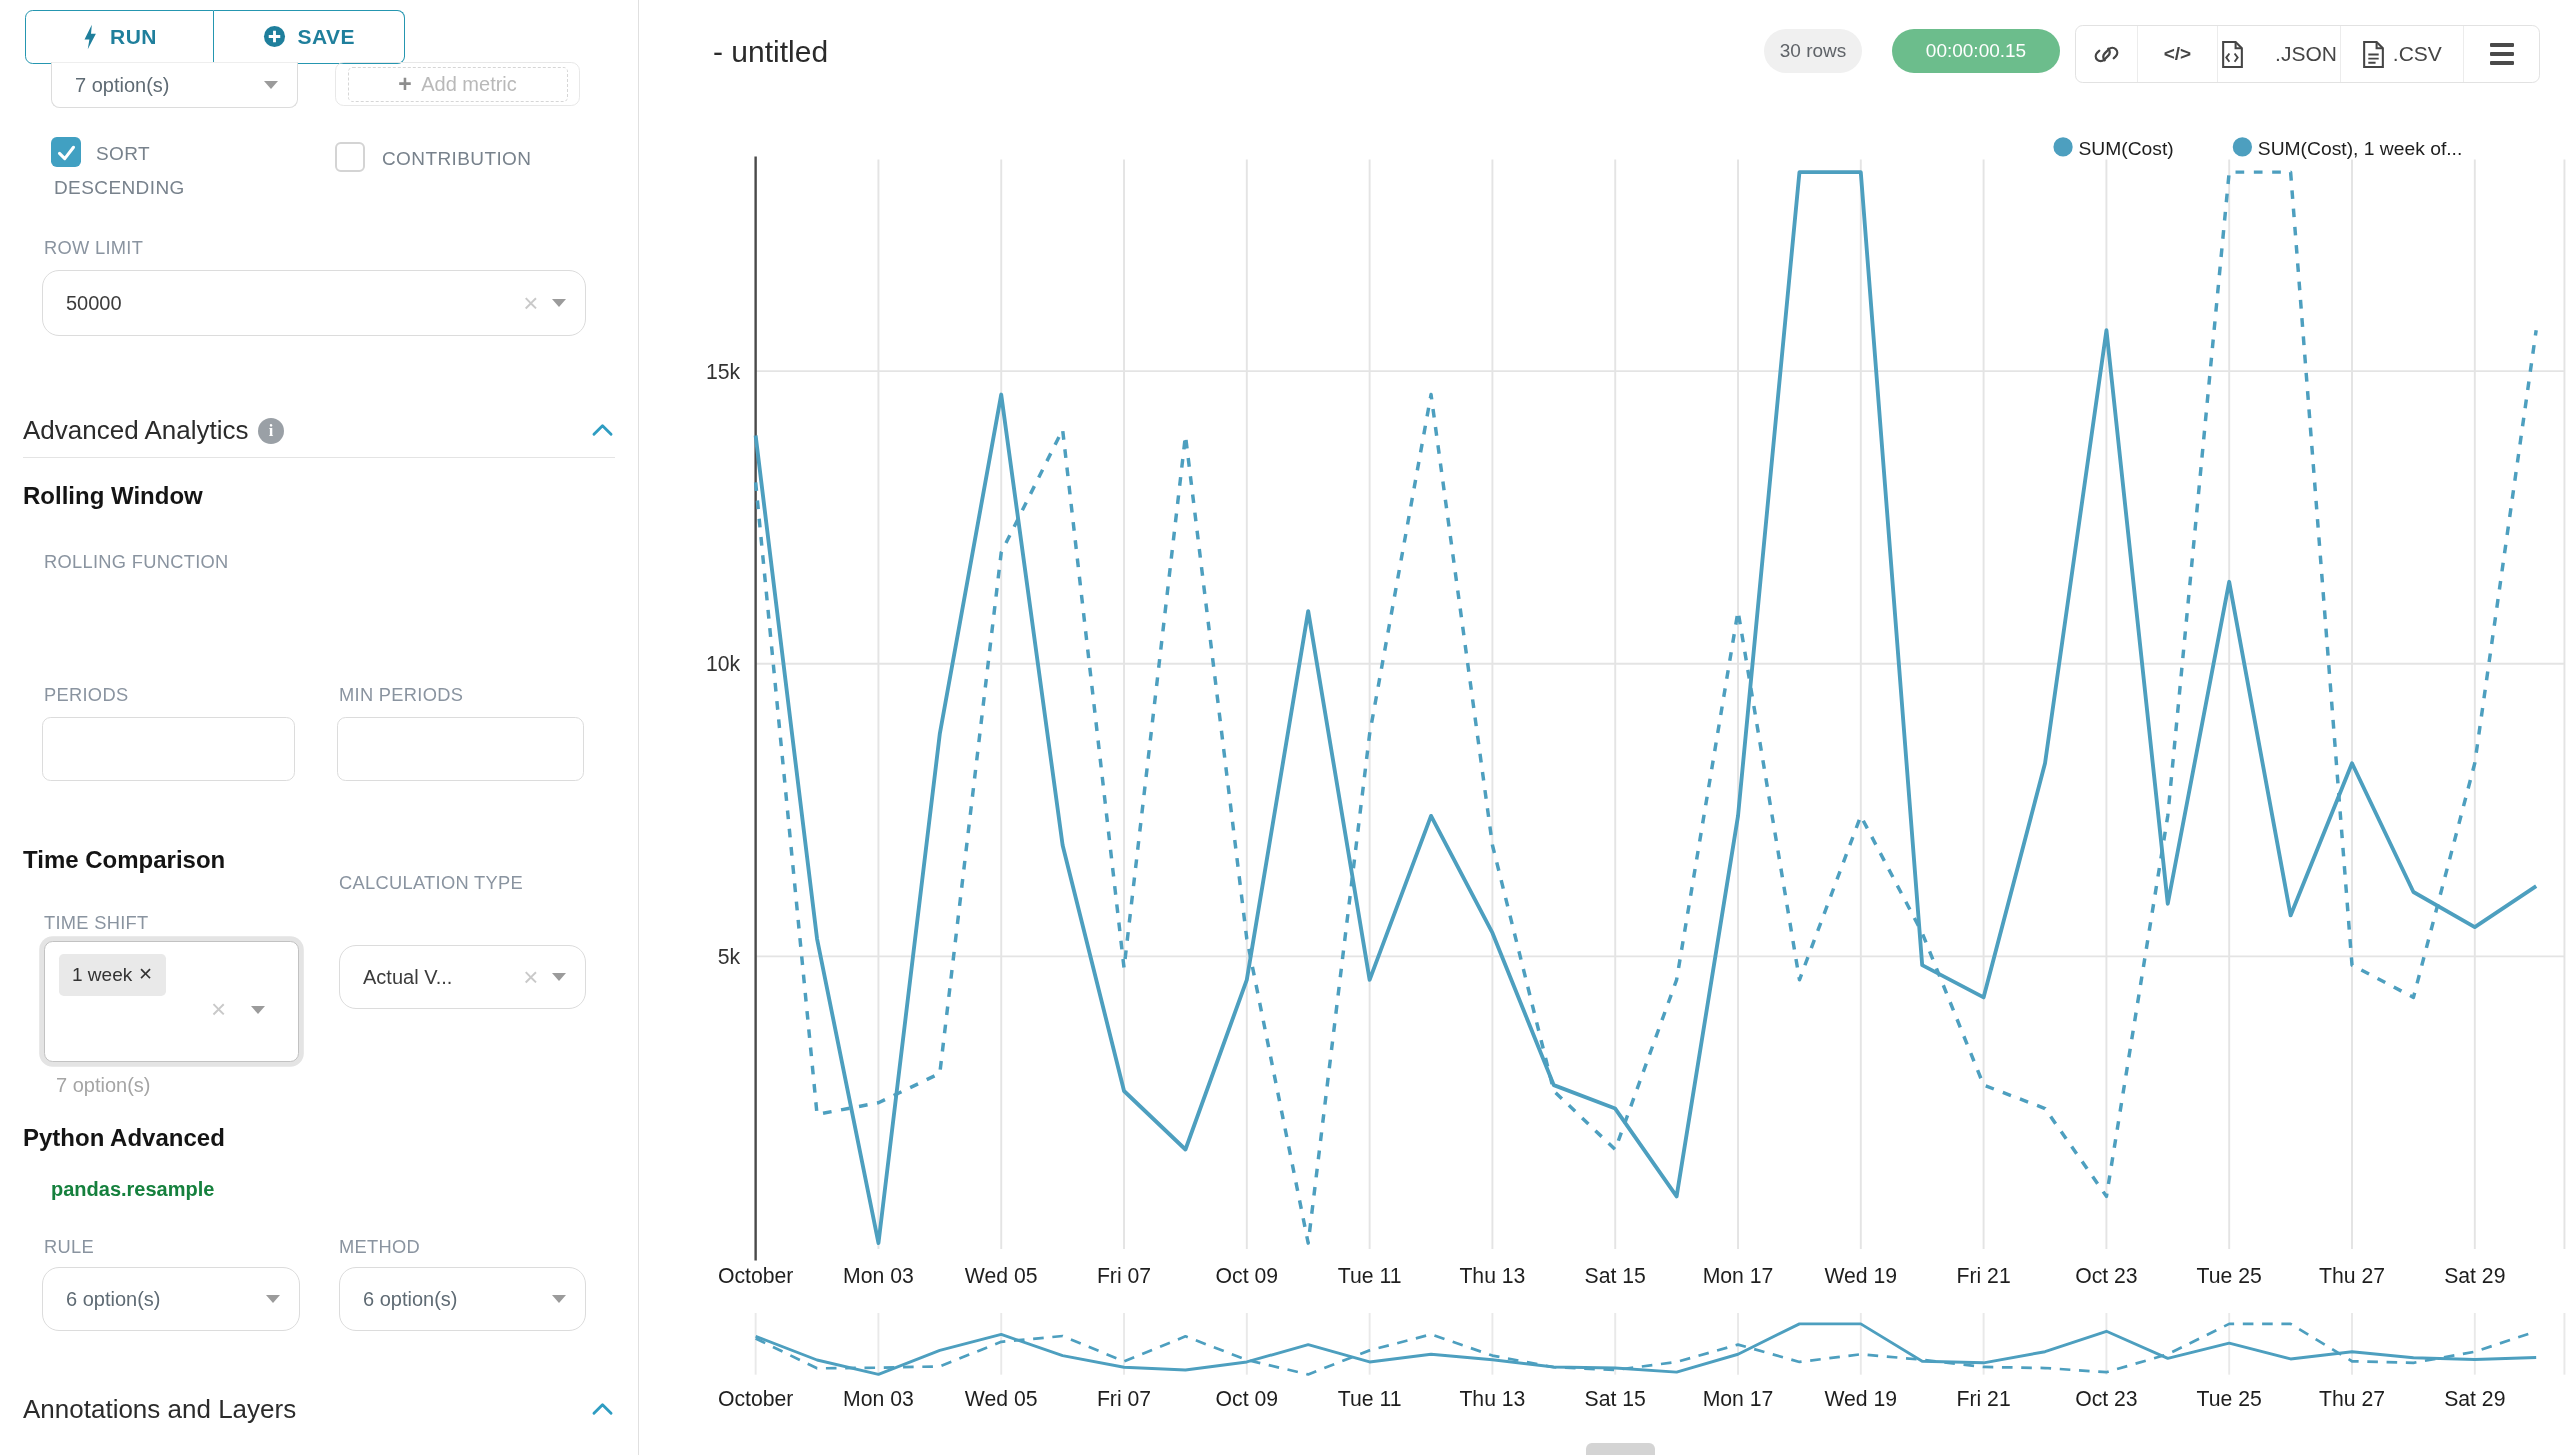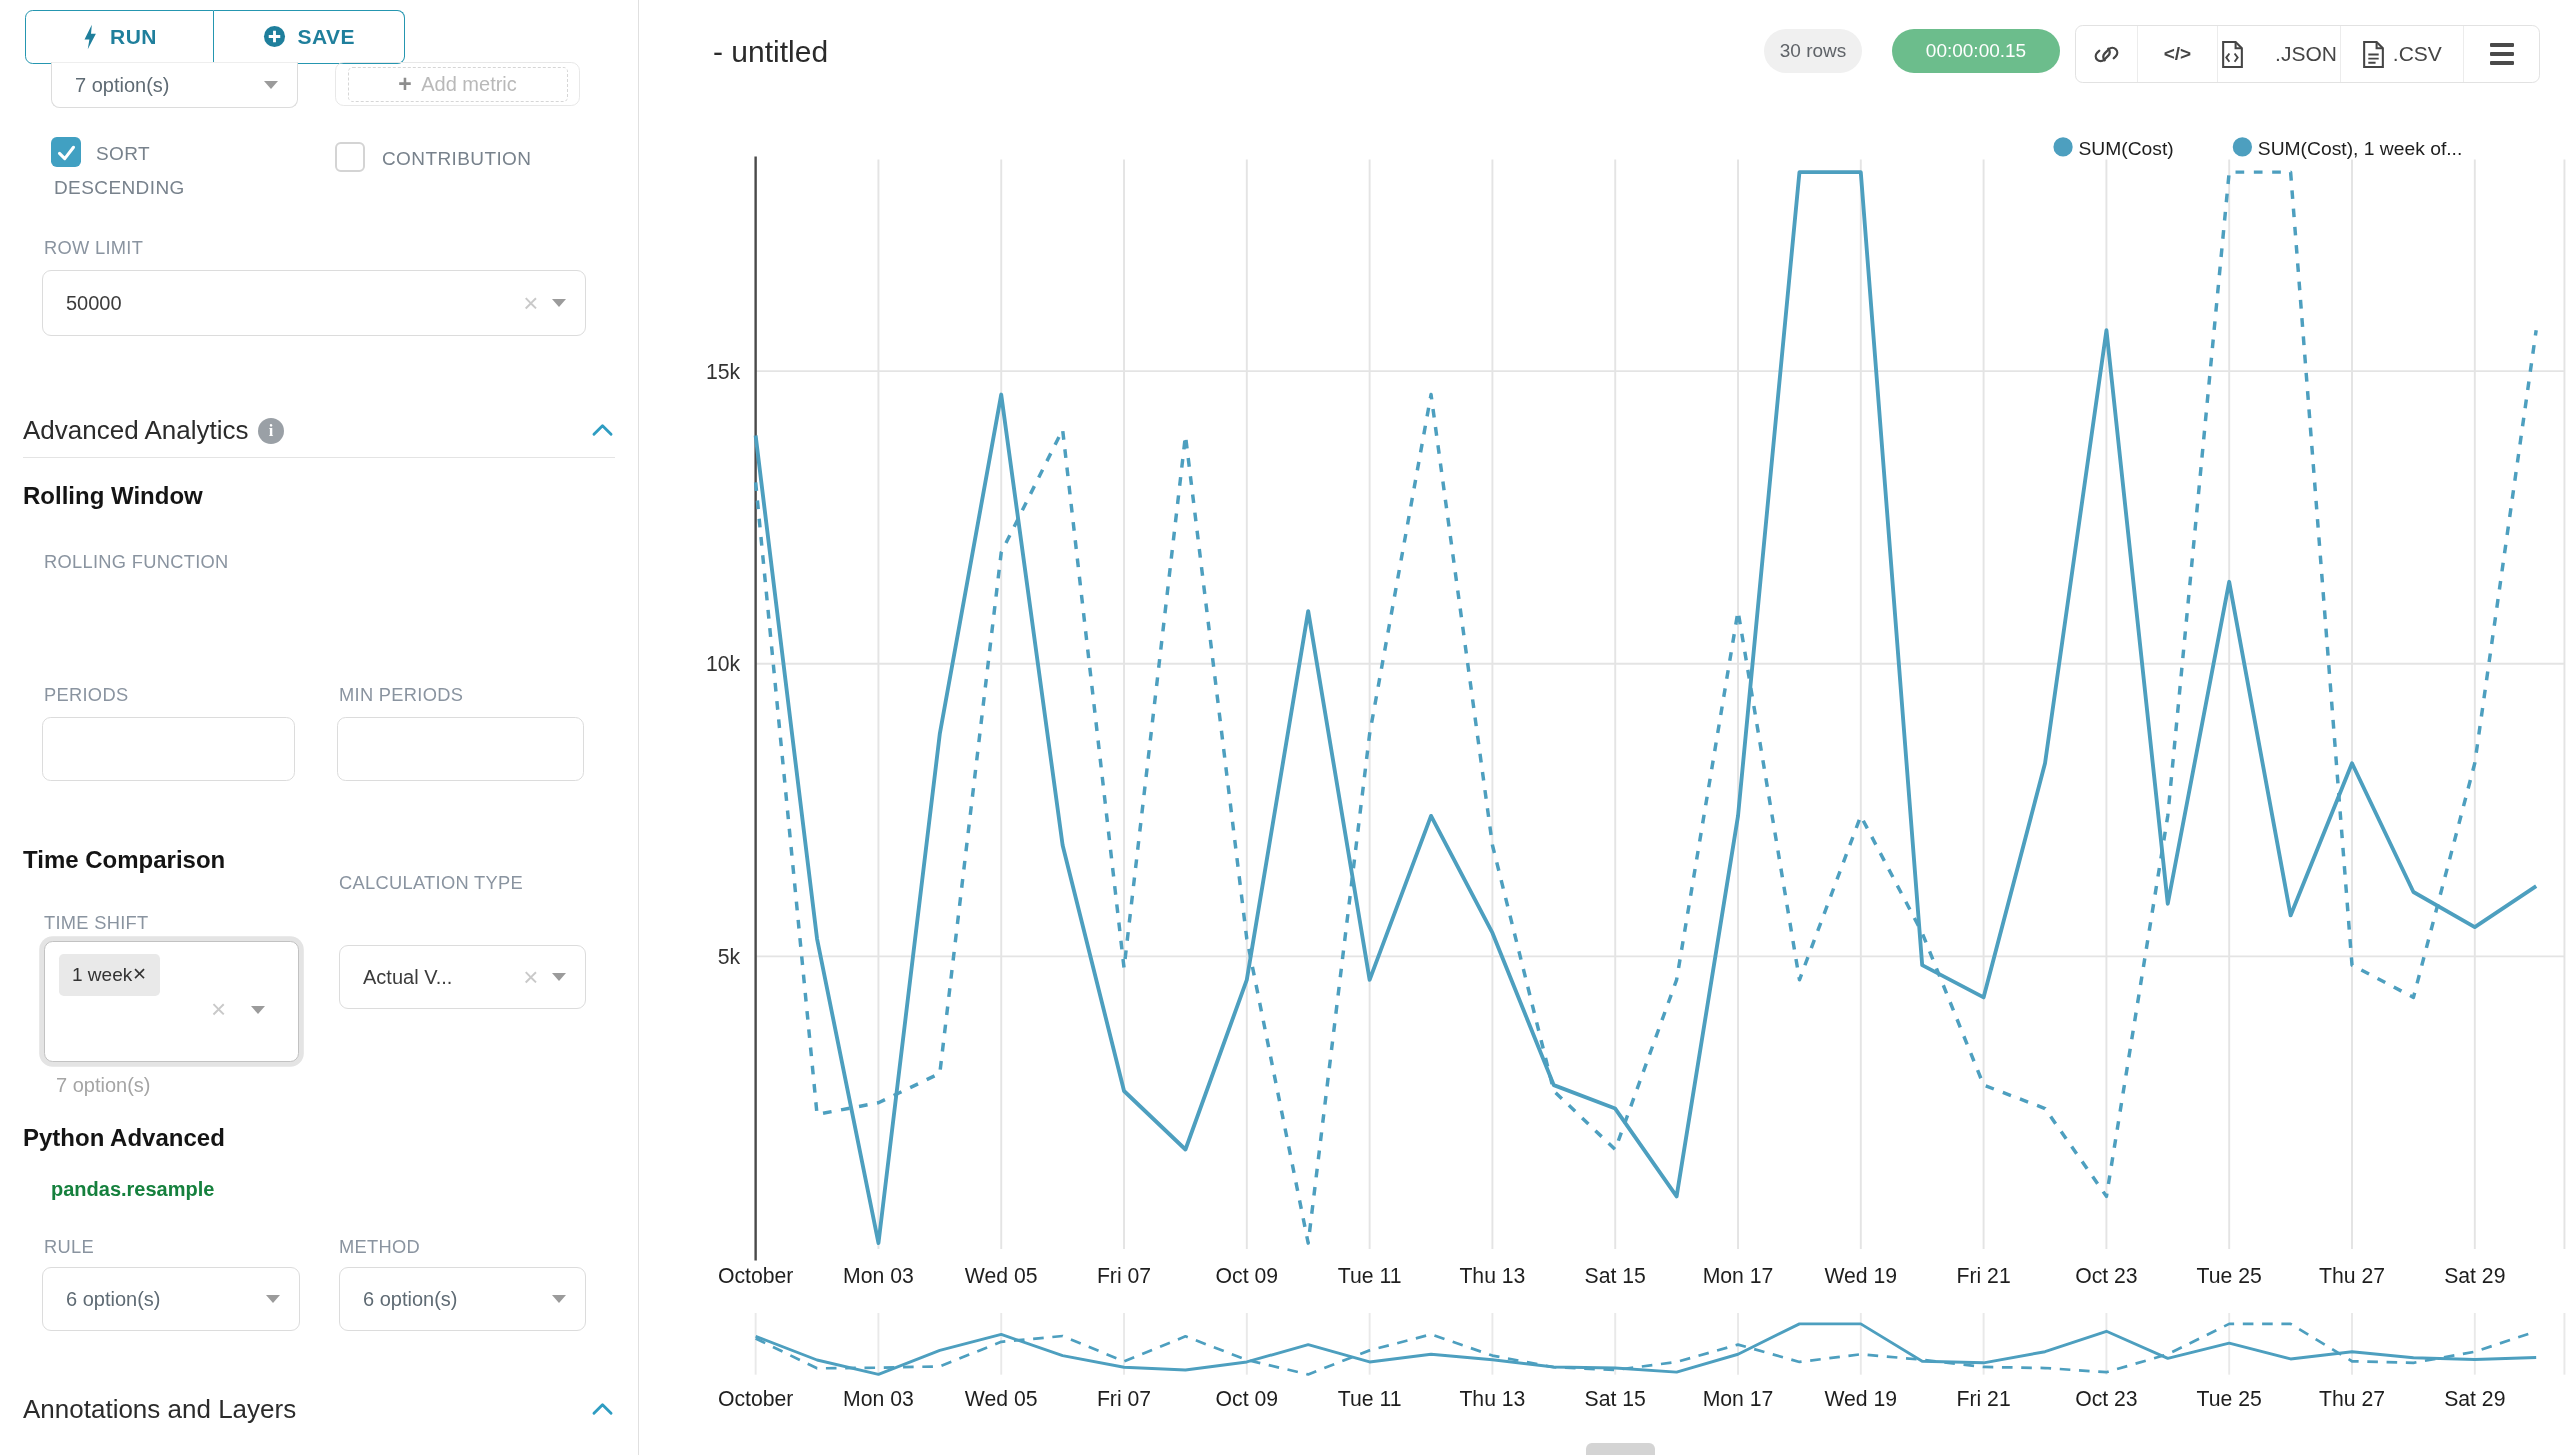--- a/index.html
+++ b/index.html
@@ -3,38 +3,38 @@
 <meta charset="utf-8">
 <style>
   html,body{margin:0;padding:0;background:#fff;}
   body{width:2576px;height:1456px;position:relative;overflow:hidden;
        font-family:"Liberation Sans","DejaVu Sans",sans-serif;color:#333;}
   .abs{position:absolute;}
   
   #sidebar{position:absolute;left:0;top:0;width:638px;height:1456px;background:#fff;border-right:1px solid #e0e0e0;}
   .btn{display:flex;align-items:center;justify-content:center;gap:11.6px;background:#fff;
        border:1.9px solid #2596b0;color:#1f7f9c;font-size:21px;font-weight:bold;letter-spacing:0.5px;cursor:pointer;}
-  .sel{background:#fff;border:1.9px solid #dcdcdc;border-radius:9px;display:flex;align-items:center;}
+  .sel{background:#fff;border:1.9px solid #dcdcdc;border-radius:17px;display:flex;align-items:center;}
   .sel .val{font-size:20px;color:#5f6b74;padding-left:23px;white-space:nowrap;overflow:hidden;}
   .sel .spacer{flex:1;}
   .caret{width:0;height:0;border-left:7.7px solid transparent;border-right:7.7px solid transparent;
          border-top:8.7px solid #9b9b9b;margin-right:19px;flex:none;}
   .clearx{font-size:26px;color:#c9c9c9;margin-right:13.5px;flex:none;line-height:1;}
   .lbl{font-size:18.3px;color:#8a94a0;letter-spacing:0.3px;}
   .sec-title{font-size:24px;font-weight:bold;color:#141414;}
   .panel-title{font-size:26px;color:#2b2b2b;}
   .divider{height:1px;background:#e4e4e4;}
   .cb{width:30px;height:30px;border-radius:5.8px;box-sizing:border-box;}
   .cb.checked{background:#41a0c2;display:flex;align-items:center;justify-content:center;}
   .cb.unchecked{background:#fff;border:2.9px solid #d4d4d4;}
   .cb-lbl{font-size:19px;color:#78828c;letter-spacing:0.4px;}
   .info-dot{display:inline-flex;width:26px;height:26px;border-radius:50%;background:#9aa0a6;color:#fff;
             align-items:center;justify-content:center;font-size:16.4px;font-weight:bold;font-family:"Liberation Serif",serif;
             vertical-align:-3.9px;margin-left:9.6px;}
-  .tag{background:#e9e9e9;border-radius:4.8px;display:flex;align-items:center;gap:0;padding:0 13.5px;height:42px;}
+  .tag{background:#e9e9e9;border-radius:4.8px;display:flex;align-items:center;gap:6px;padding:0 13.5px;height:42px;}
   .tag .t{font-size:19px;color:#333;}
   .tag .x{font-size:17.4px;font-weight:bold;color:#333;}
   
   .pill{border-radius:25px;display:flex;align-items:center;justify-content:center;font-size:19px;}
   .pill.gray{background:#f0f0f0;color:#5f6368;}
   .pill.green{background:#6cbd8c;color:#fff;}
   #btn-group{position:absolute;left:2075px;top:25px;width:463px;height:56px;background:#fff;
              border:1.9px solid #e2e2e2;border-radius:7.7px;display:flex;align-items:stretch;overflow:hidden;}
   .grp-seg{display:flex;align-items:center;justify-content:center;gap:7.7px;border-right:1.9px solid #ececec;
            color:#454545;font-size:21px;cursor:pointer;}

